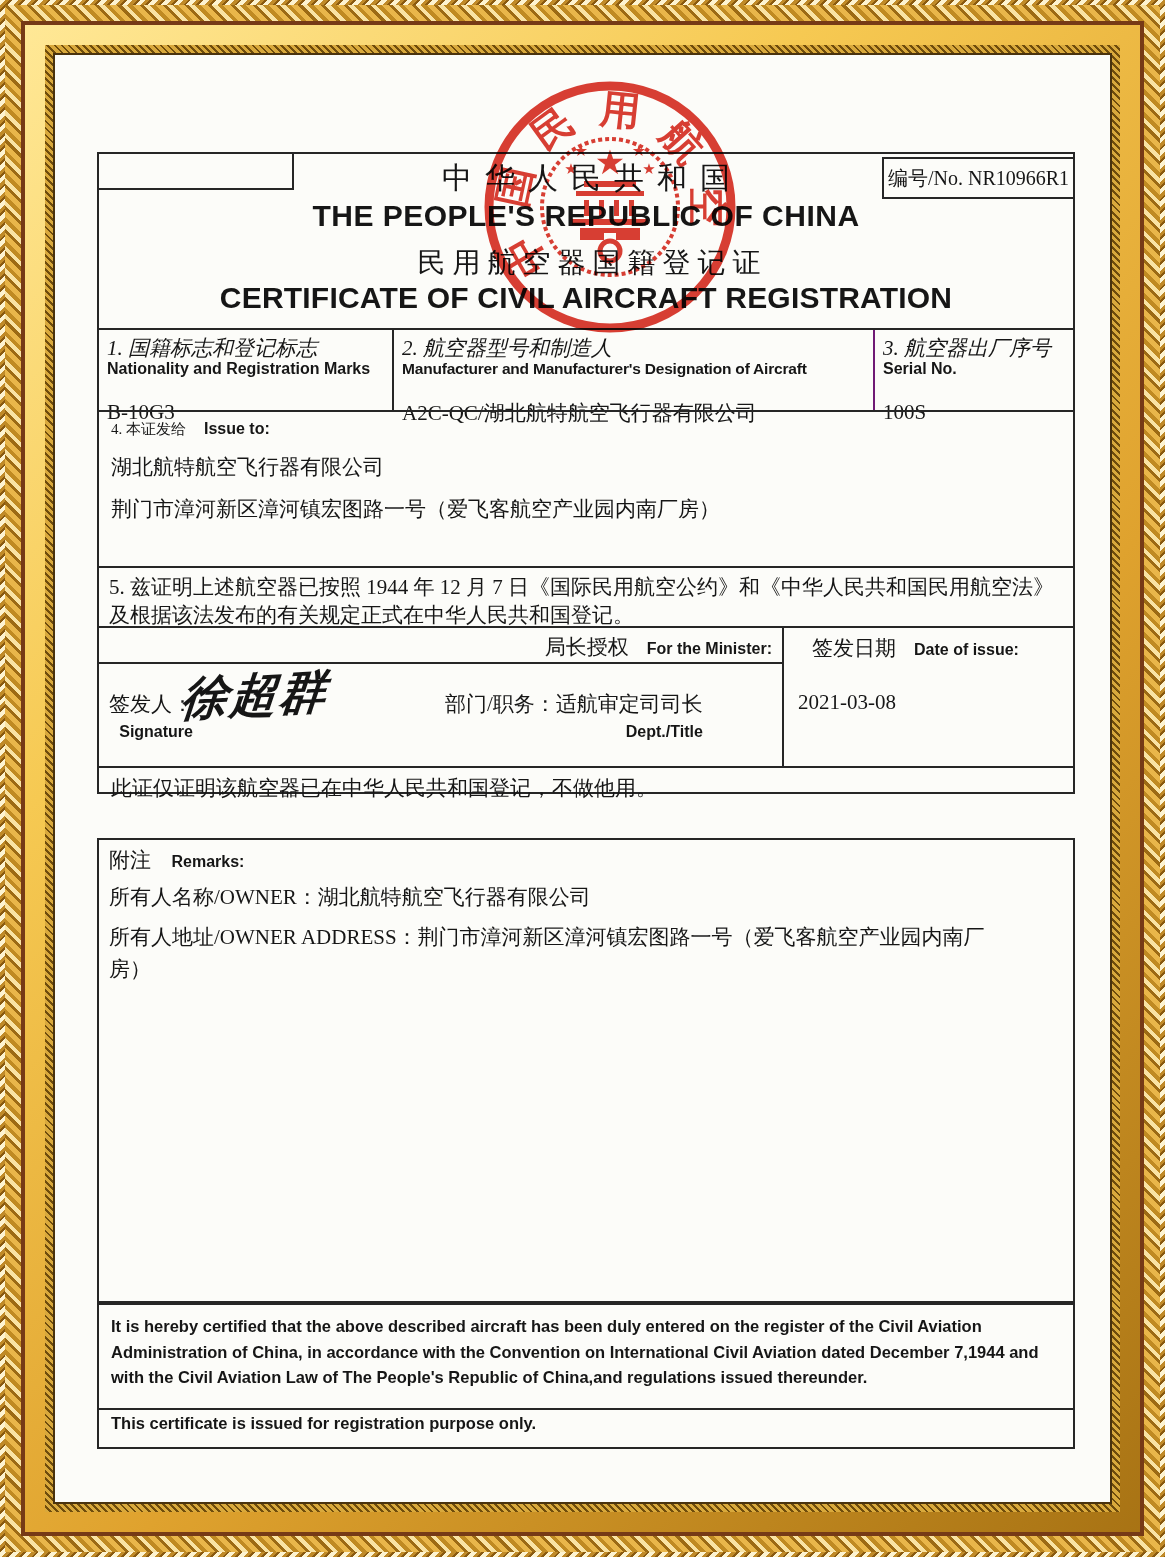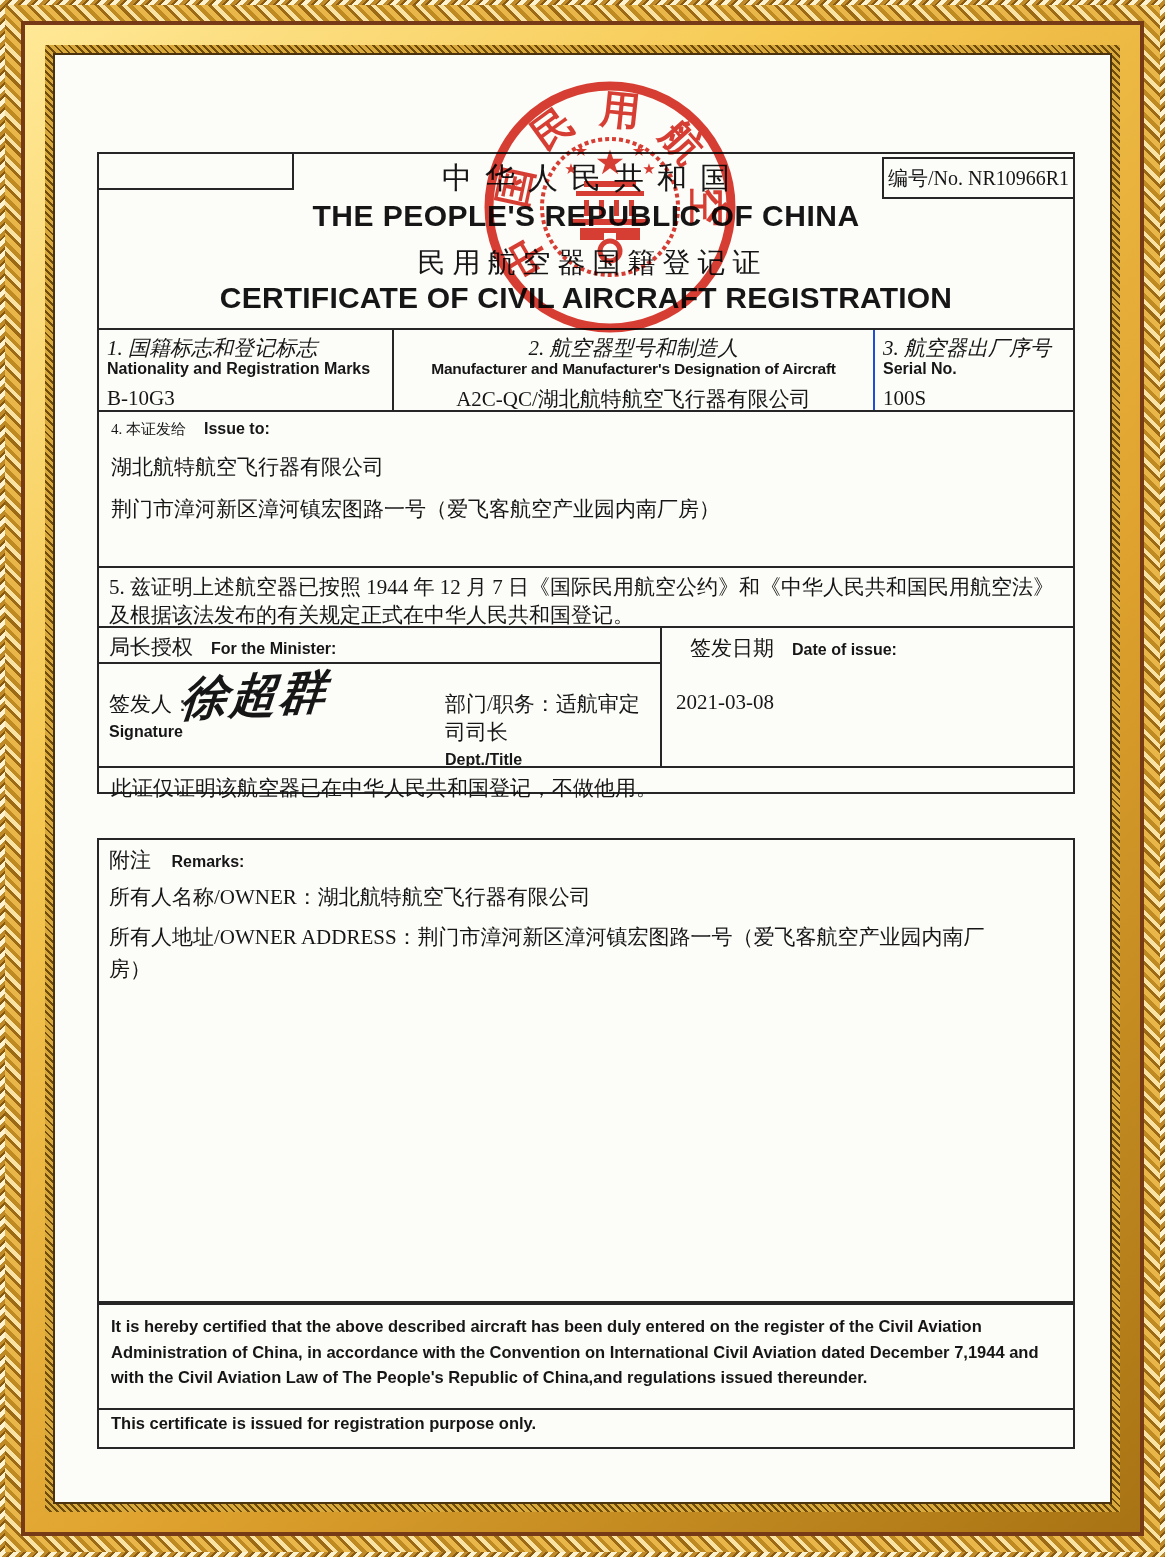--- a/index.html
+++ b/index.html
@@ -29,37 +29,37 @@
     display:flex;align-items:center;justify-content:center;font-size:20px;}
   .t-cn{margin-top:7px;font-size:30px;letter-spacing:13px;padding-left:13px;line-height:1.15;}
   .t-en{font-size:30px;line-height:1.15;margin-top:3px;letter-spacing:.5px;}
   .s-cn{font-size:28px;letter-spacing:7px;padding-left:13px;line-height:1.15;margin-top:14px;}
   .s-en{font-size:30px;line-height:1.15;margin-top:2px;letter-spacing:.2px;}
 
   
   .row1{top:273px;height:84px;display:flex;}
   .cell{box-sizing:border-box;padding:6px 8px;}
   .c1{width:293px;}
-  .c2{width:483px;border-left:2px solid #262626;border-right:2px solid #1d4ed8;text-align:center;}
+  .c2{width:483px;border-left:2px solid #262626;border-right:2px solid #701a75;}
   .c3{flex:1;}
   .lbl-cn{font-size:21px;line-height:1.15;font-style:italic;}
   .lbl-en{font-size:16px;line-height:1.1;}
   .c2 .lbl-en{font-size:15.5px;letter-spacing:-0.2px;}
-  .val{font-size:21px;margin-top:8px;}
+  .val{font-size:21px;margin-top:22px;}
 
   
   .sec4{top:355px;height:158px;padding:8px 12px;box-sizing:border-box;}
   .sec4 .line{font-size:21px;margin-top:14px;}
 
   
   .sec5{top:511px;height:62px;padding:5px 10px;box-sizing:border-box;font-size:21px;line-height:1.35;}
 
   
   .min{top:571px;height:142px;display:flex;}
-  .min-left{width:563px;border-right:2px solid #262626;box-sizing:border-box;display:flex;flex-direction:column;}
+  .min-left{width:685px;border-right:2px solid #262626;box-sizing:border-box;display:flex;flex-direction:column;text-align:right;}
   .min-left-hdr{height:36px;border-bottom:2px solid #262626;box-sizing:border-box;padding:5px 10px;}
   .min-sig{position:relative;flex:1;}
   .sig-label{position:absolute;left:10px;top:26px;}
   .sig-script{position:absolute;left:82px;top:0px;font-size:47px;font-weight:bold;font-style:italic;
     transform:rotate(-3deg) skewX(-8deg);letter-spacing:2px;}
   .dept{position:absolute;left:346px;top:26px;}
   .min-right{flex:1;position:relative;padding:6px 28px;box-sizing:border-box;}
   .date-val{position:absolute;left:14px;top:62px;font-size:21px;}
   .small-stack .cn{font-size:21px;}
   .small-stack .en{font-size:16px;margin-top:5px;}

